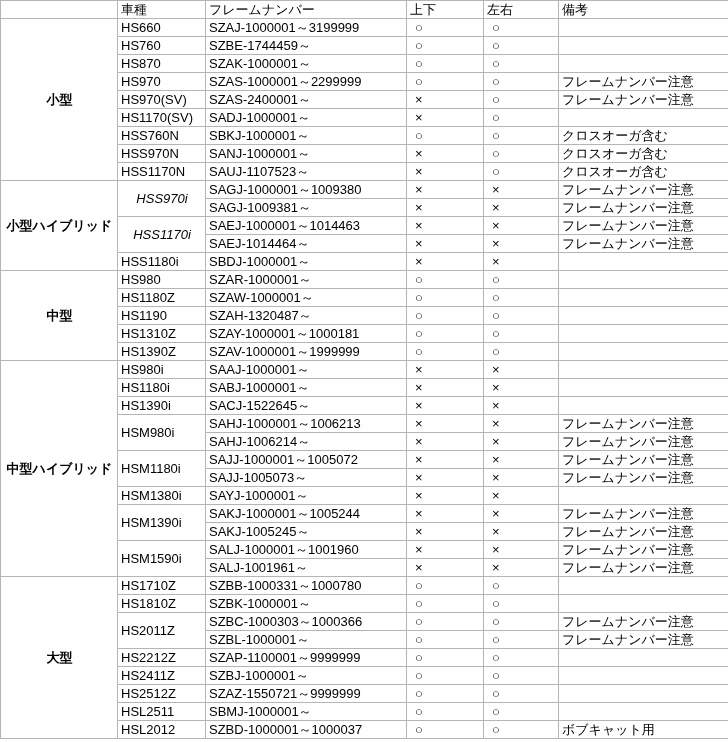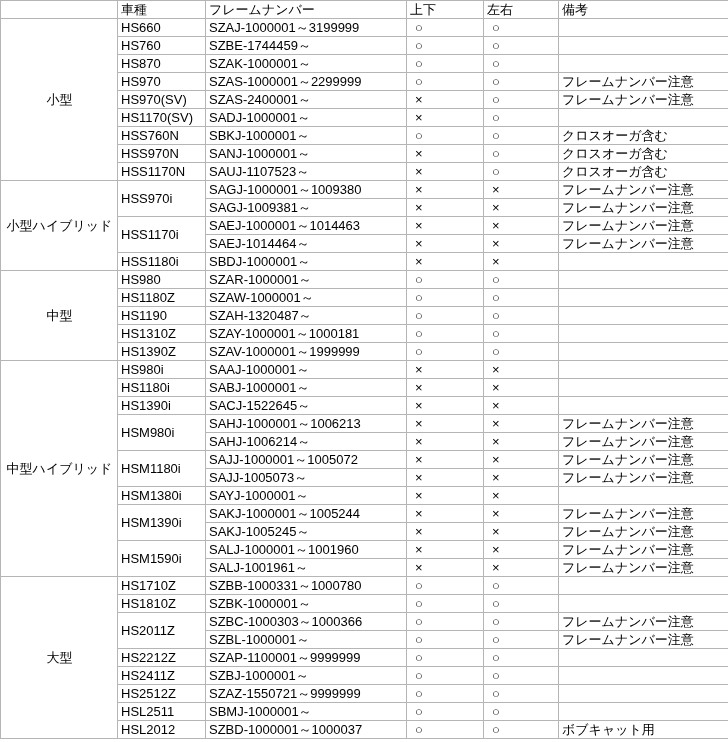--- a/index.html
+++ b/index.html
@@ -24,22 +24,25 @@
     padding: 0 2px 0 3px;
     white-space: nowrap;
     overflow: hidden;
     font-weight: normal;
     text-align: left;
     vertical-align: middle;
   }
   .grid td.cat {
     text-align: center;
     vertical-align: middle;
+    font-weight: bold;
   }
   .grid td.model.center {
+    text-align: center;
+    font-style: italic;
   }
   .grid td.mark {
     padding-left: 8px;
   }
 </style>
 </head>
 <body>
 
 <table class="grid">
   <colgroup>

